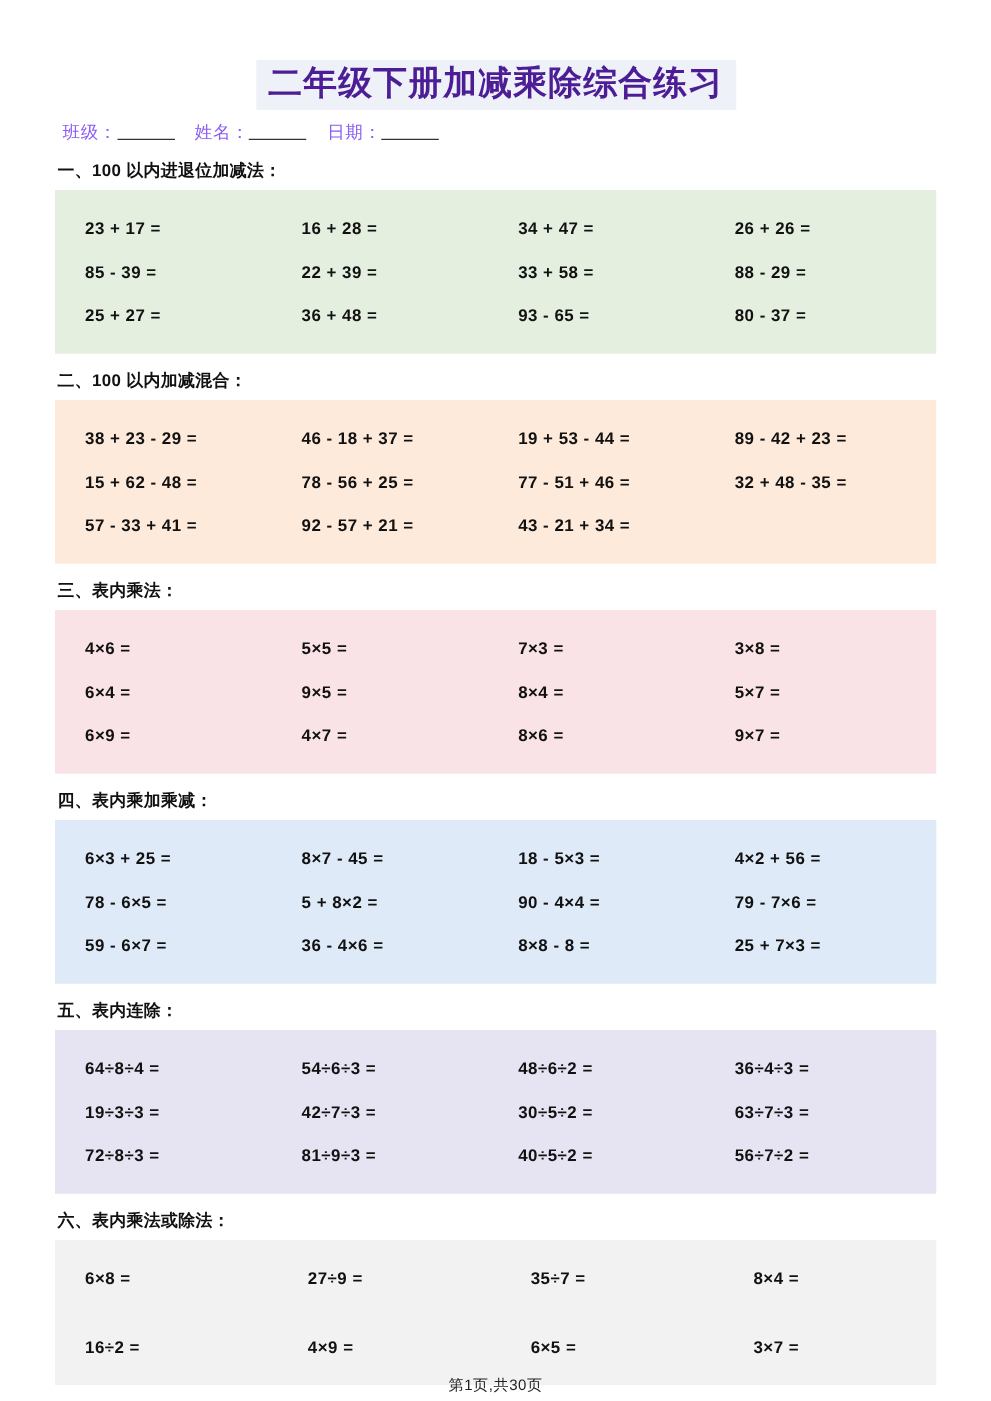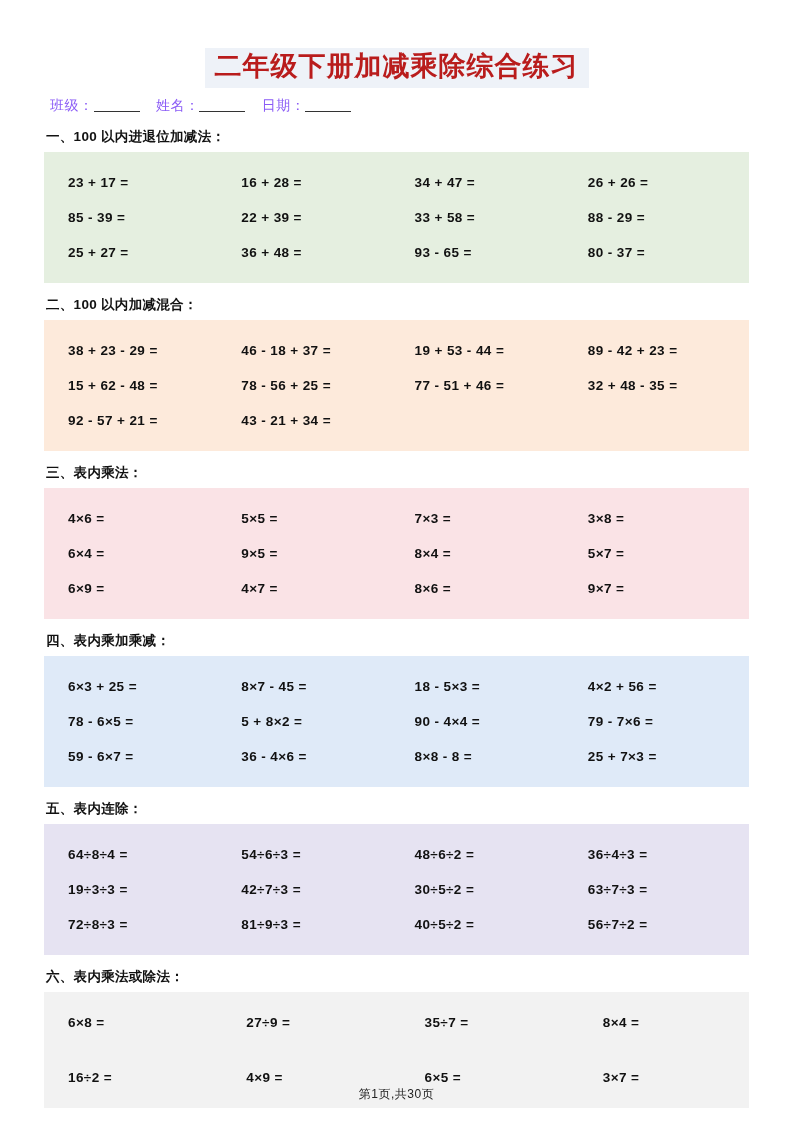--- a/index.html
+++ b/index.html
@@ -24,21 +24,21 @@
   }
   .title-wrap {
     text-align: center;
     margin-top: 8px;
   }
   .title {
     display: inline-block;
     font-size: 27px;
     font-weight: bold;
     letter-spacing: 1px;
-    color: #b91c1c;
+    color: #4c1d95;
     background: #eef2f8;
     padding: 2px 10px 4px 10px;
     line-height: 1.25;
   }
   .meta {
     text-align: left;
     font-size: 14px;
     margin-top: 9px;
     color: #8b5cf6;
     letter-spacing: 0.5px;
@@ -78,21 +78,21 @@
   .g-orange { background: #fdeadb; }
   .g-pink { background: #fae3e6; }
   .g-blue { background: #dfeaf8; }
   .g-purple { background: #e6e3f2; }
   .g-gray { background: #f2f2f2; gap: 20px; }
 
   .footer {
     position: absolute;
     left: 0;
     right: 0;
-    bottom: 18px;
+    bottom: 4px;
     text-align: center;
     font-size: 12px;
     color: #222;
     letter-spacing: 0.5px;
   }
 </style>
 </head>
 <body>
 
 <div class="page">
@@ -129,20 +129,21 @@
         <div class="section-title">二、100 以内加减混合：</div>
         <div class="grid g-orange">
           <div class="cell">38 + 23 - 29 =</div>
           <div class="cell">46 - 18 + 37 =</div>
           <div class="cell">19 + 53 - 44 =</div>
           <div class="cell">89 - 42 + 23 =</div>
           <div class="cell">15 + 62 - 48 =</div>
           <div class="cell">78 - 56 + 25 =</div>
           <div class="cell">77 - 51 + 46 =</div>
           <div class="cell">32 + 48 - 35 =</div>
+          <div class="cell">57 - 33 + 41 =</div>
           <div class="cell">92 - 57 + 21 =</div>
           <div class="cell">43 - 21 + 34 =</div>
         </div>
       </div>
       <div class="section">
         <div class="section-title">三、表内乘法：</div>
         <div class="grid g-pink">
           <div class="cell">4×6 =</div>
           <div class="cell">5×5 =</div>
           <div class="cell">7×3 =</div>

